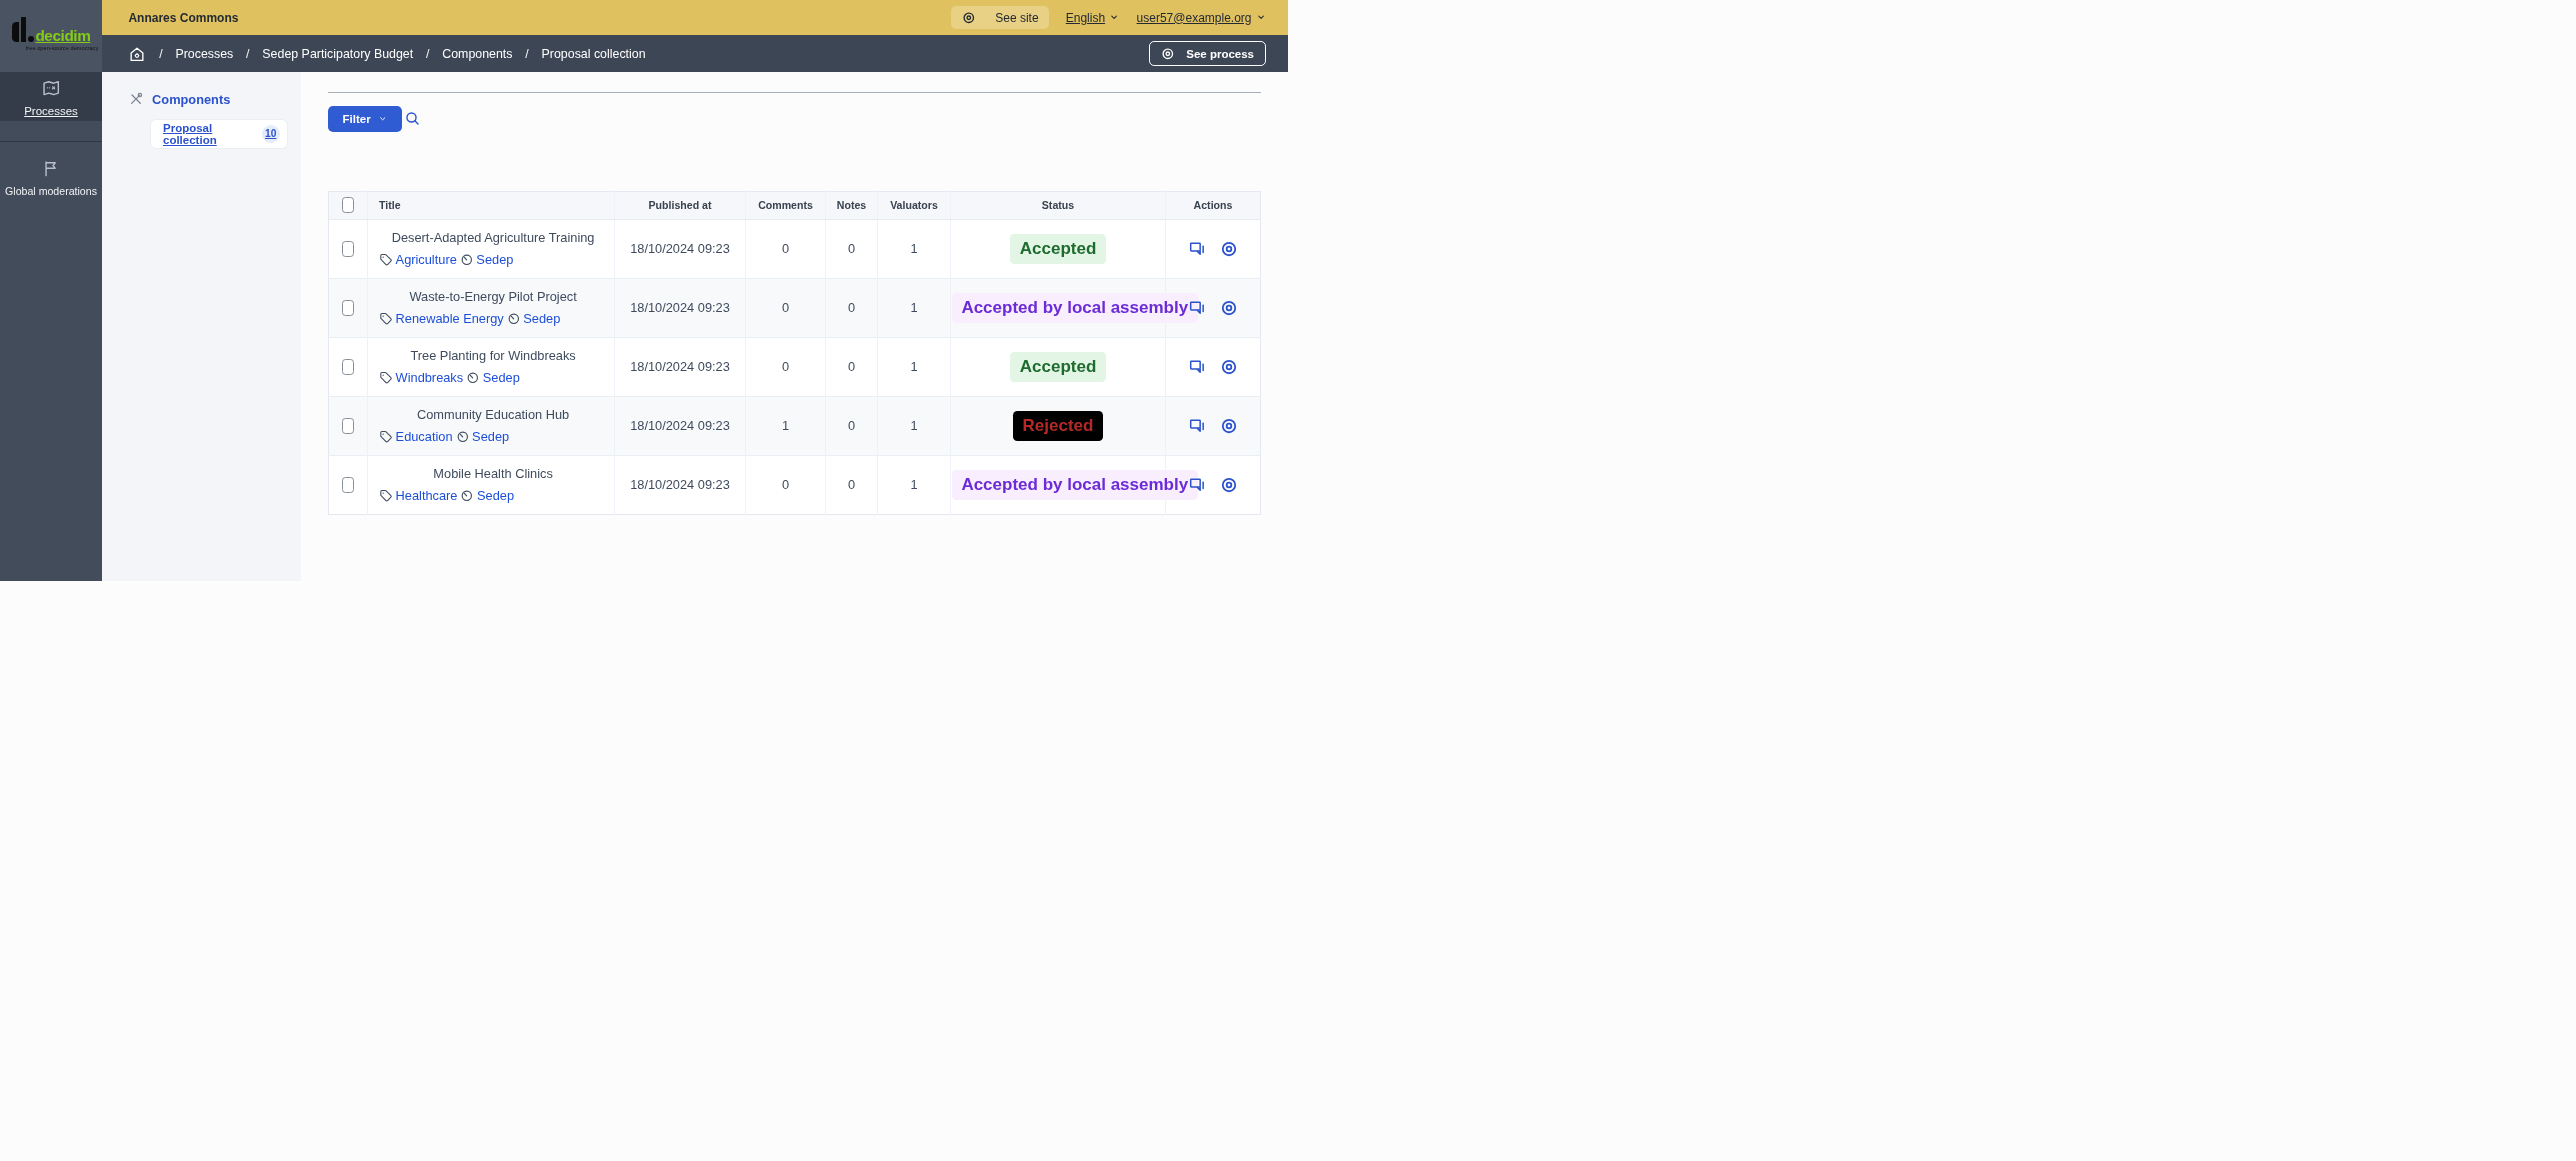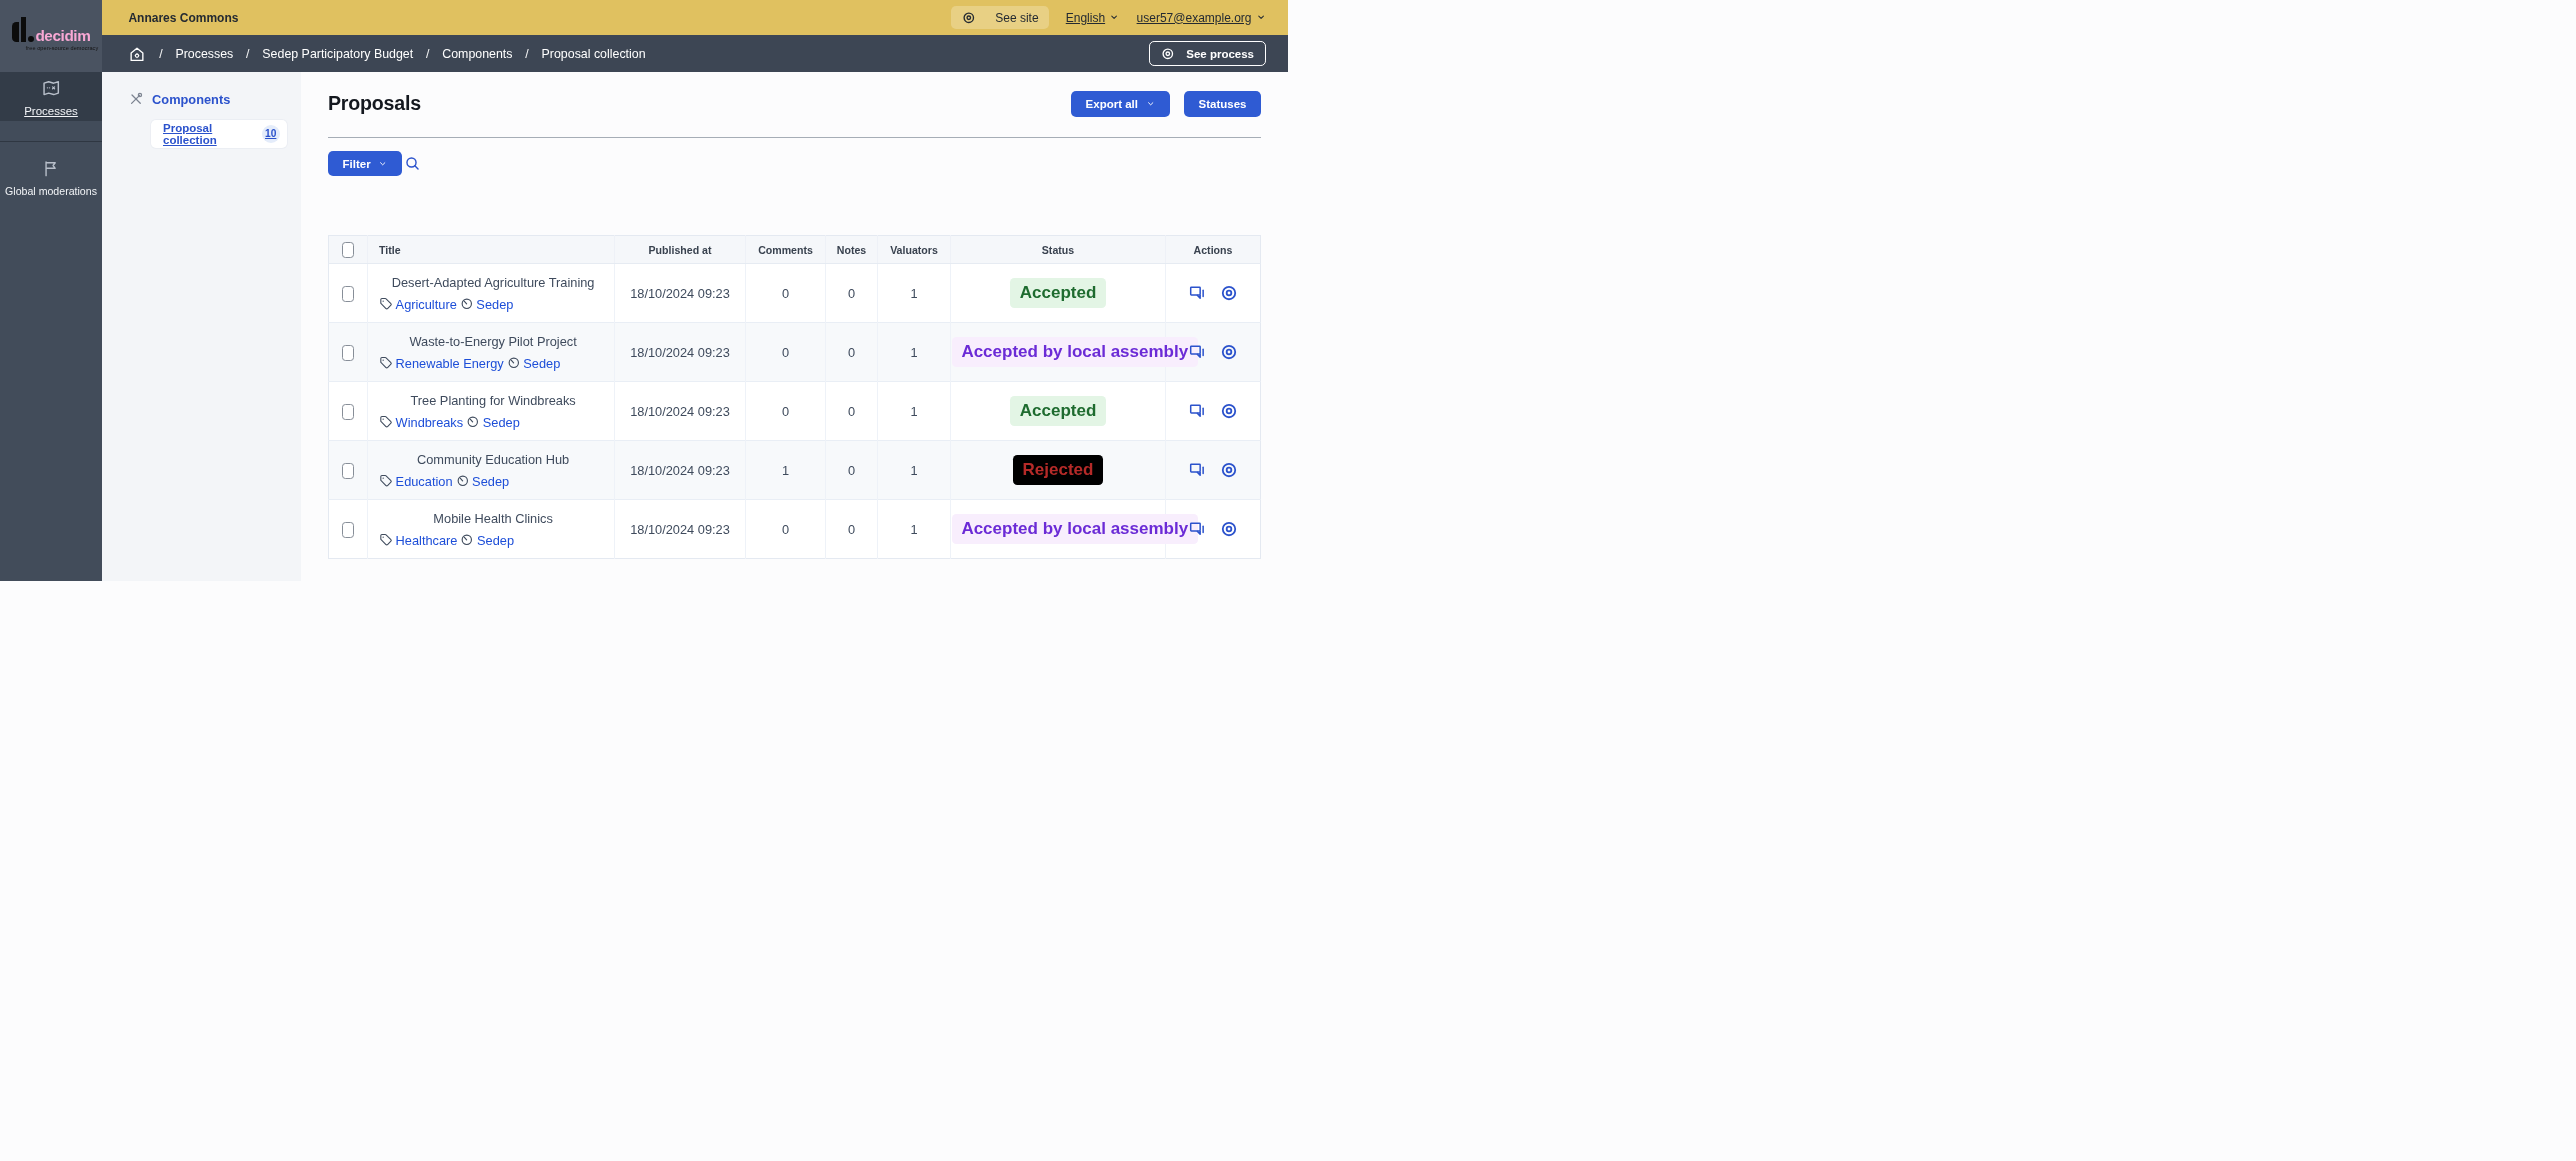--- a/index.html
+++ b/index.html
@@ -11,21 +11,21 @@
   }
   .app { display:flex; width:100%; height:100%; }
 
   
   .sidebar { flex:0 0 102px; width:102px; background:#424c5a; display:flex; flex-direction:column; }
   .logo-block { height:72px; background:#4a5361; padding-top:17px; }
   .logo-row { display:flex; align-items:flex-end; justify-content:center; }
   .lg-b1 { width:7.7px; height:19.6px; background:#0c0c0c; border-radius:4.3px 0 0 4.3px; }
   .lg-b2 { width:5.1px; height:25px; background:#0c0c0c; margin-left:1.7px; }
   .lg-dot { width:6px; height:6px; border-radius:50%; background:#0c0c0c; margin-left:1.7px; }
-  .lg-word { font-size:15.3px; font-weight:700; color:#f9a8d4; line-height:12px; margin-left:1.7px; letter-spacing:-0.4px; }
+  .lg-word { font-size:15.3px; font-weight:700; color:#84cc16; line-height:12px; margin-left:1.7px; letter-spacing:-0.4px;text-decoration:underline; }
   .lg-tag { font-size:5.5px; color:#151515; text-align:center; margin:2.6px 0 0 22px; letter-spacing:0.1px; }
   .side-item { display:flex; flex-direction:column; align-items:center; gap:6px; cursor:pointer; }
   .side-item.active { background:#333c48; height:49px; justify-content:center; padding-top:1.7px; }
   .side-item .s-label { color:#f2f4f7; font-size:11.5px; text-decoration:underline; }
   .side-divider { border-bottom:0.9px solid #2f3742; margin-top:20.4px; }
   .side-item.plain { margin-top:17px; }
   .side-item.plain .s-label { text-decoration:none; font-size:10.6px; padding:0 1.7px; white-space:nowrap; }
   .side-icon { color:#b9c0cb; display:flex; }
 
   
@@ -233,34 +233,20 @@
           </span>
           <span>Components</span>
         </div>
         <div class="subnav-item">
           <span class="lbl">Proposal collection</span>
           <span class="badge-count">10</span>
         </div>
       </aside>
 
       <main class="main">
-        <div class="title-row">
-          <h1>Proposals</h1>
-          <div class="btn-group">
-            <button class="btn-blue">
-              <span>Export all</span>
-              <svg width="9.4" height="9.4" viewBox="0 0 24 24">
-                  <use href="#i-chev"></use>
-                </svg>
-            </button>
-            <button class="btn-blue">
-              <span>Statuses</span>
-            </button>
-          </div>
-        </div>
 
         <hr class="hr">
 
         <div class="filter-row">
           <button class="btn-blue">
             <span>Filter</span>
             <svg width="9.4" height="9.4" viewBox="0 0 24 24">
                 <use href="#i-chev"></use>
               </svg>
           </button>

